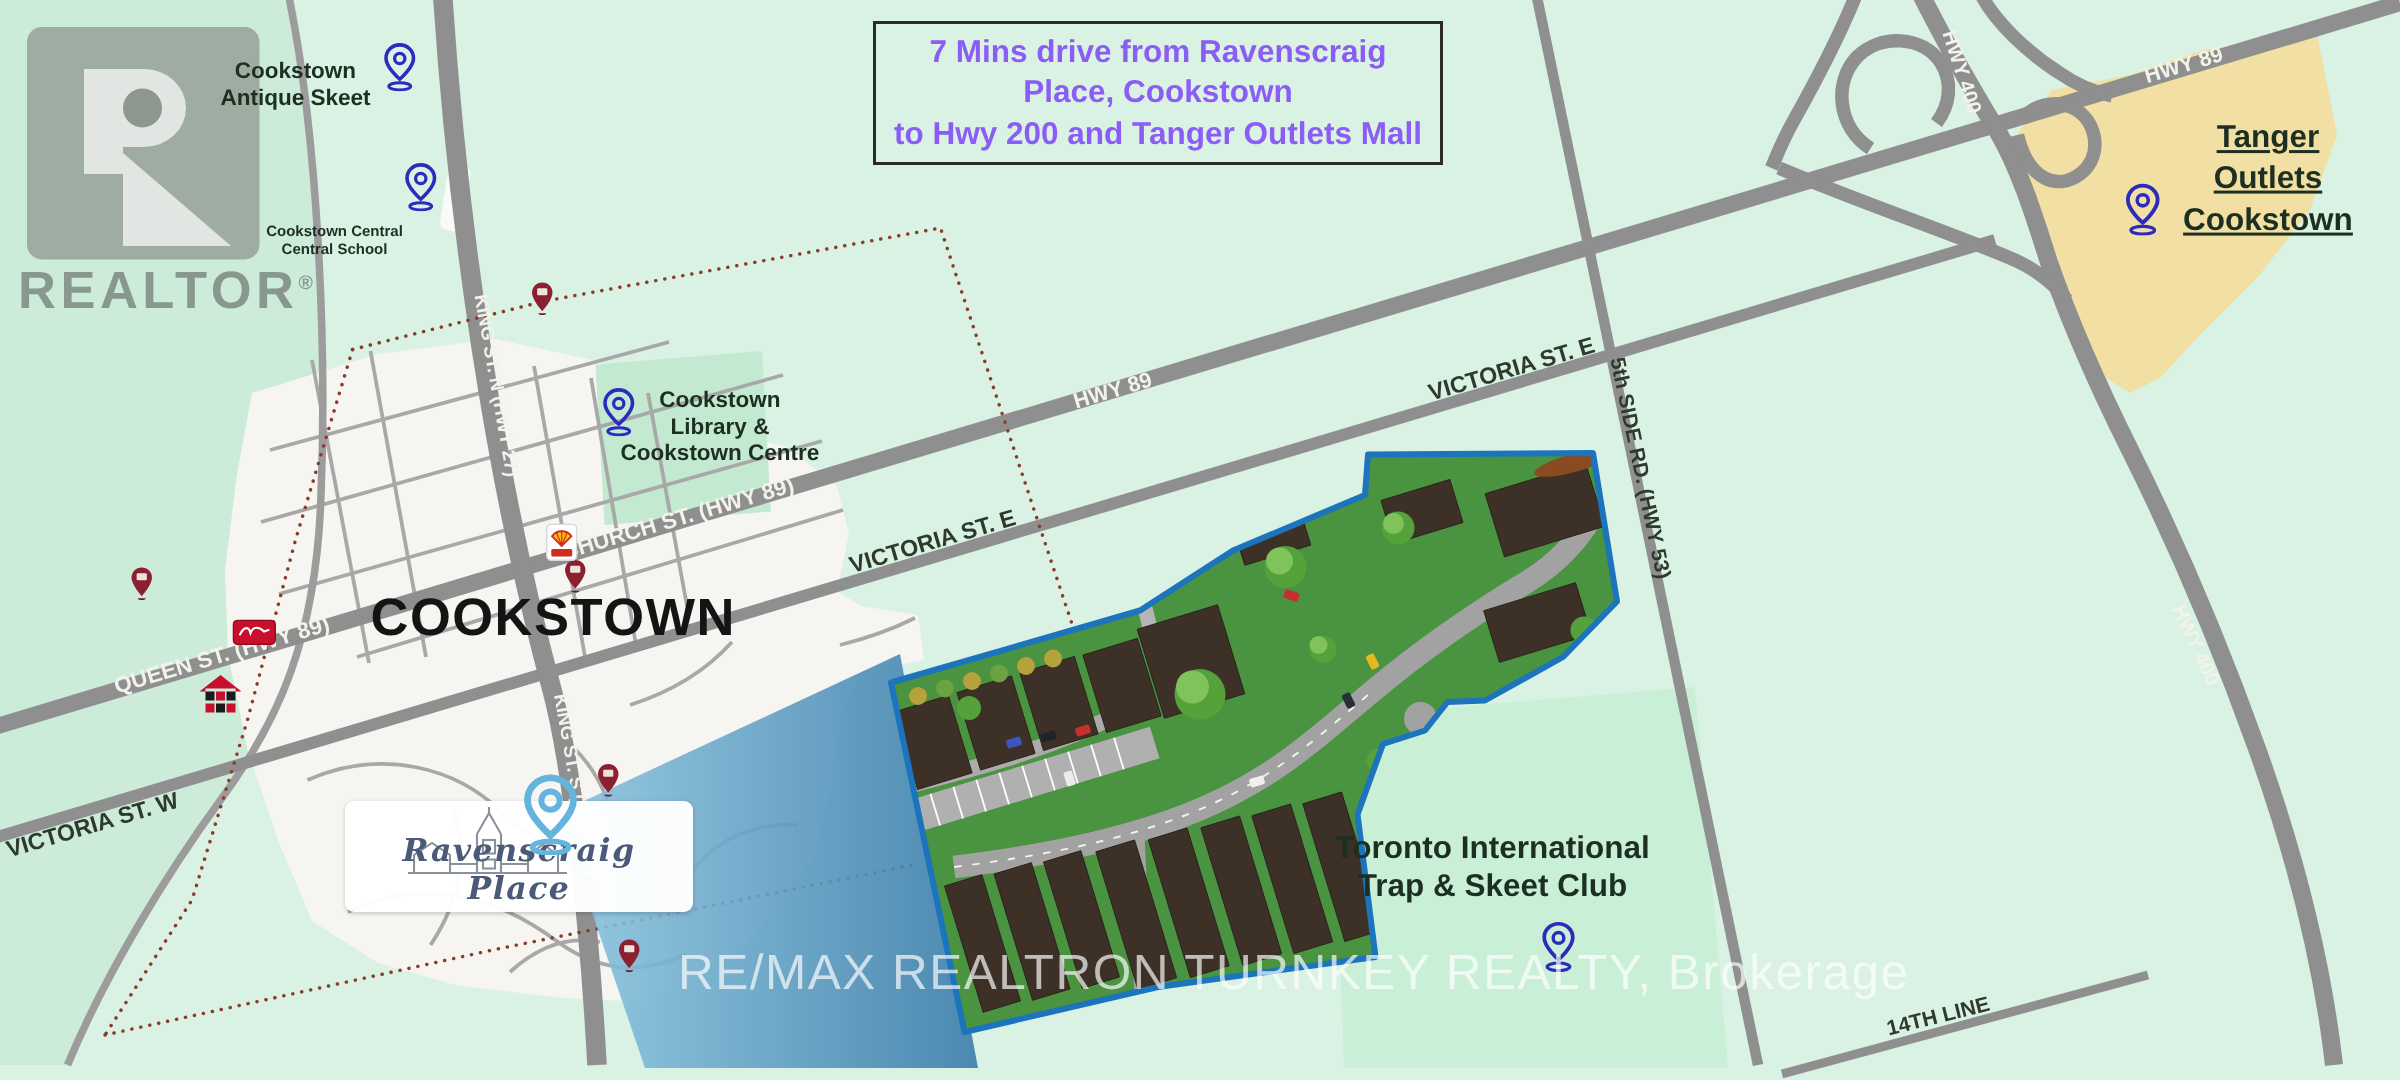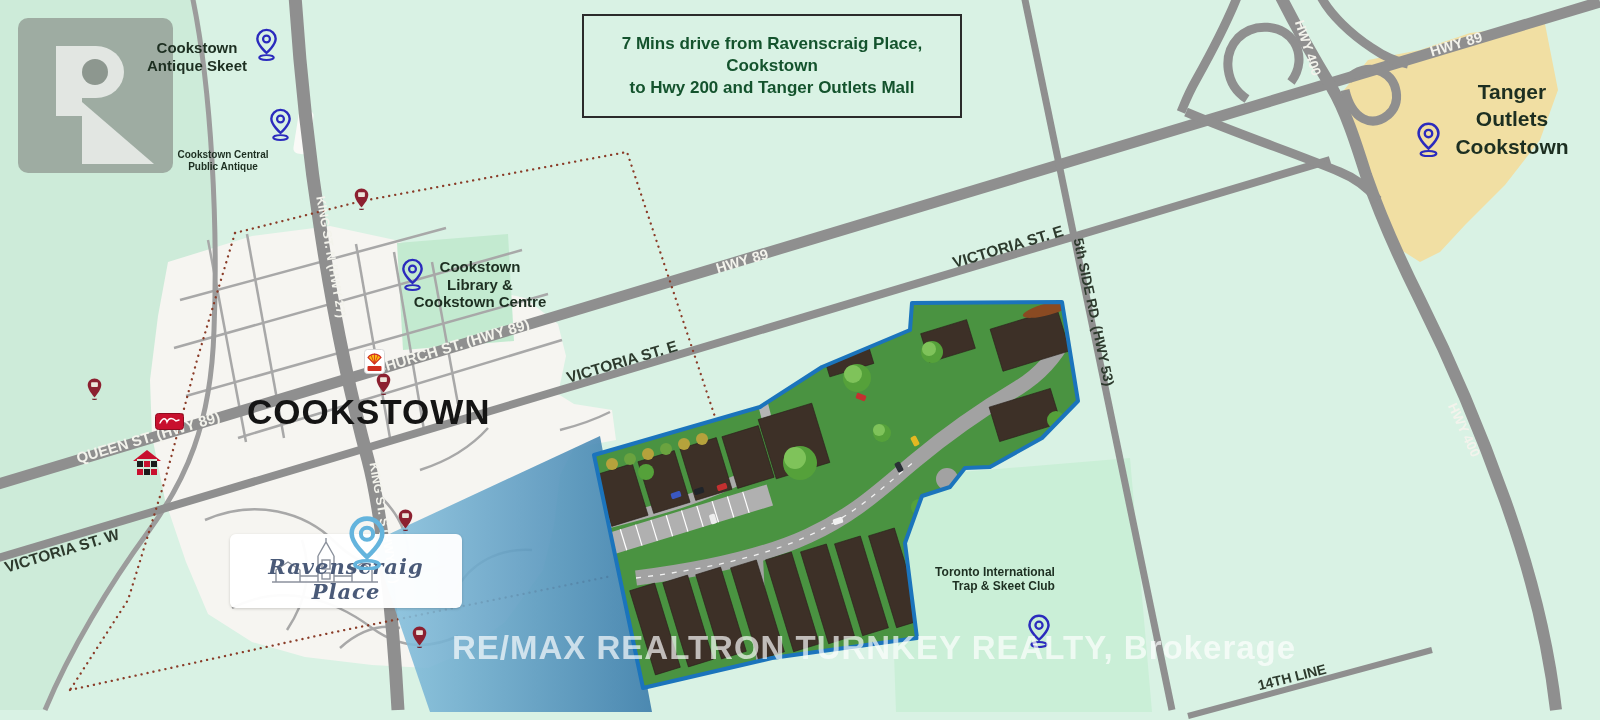--- a/index.html
+++ b/index.html
@@ -6,26 +6,26 @@
   .stage{position:relative;width:1600px;height:720px;overflow:hidden;background:#d9f2e4;
          font-family:"Liberation Sans",sans-serif;}
   svg.base{position:absolute;left:0;top:0;}
   .lbl{position:absolute;white-space:nowrap;transform:translate(-50%,-50%);}
   .road-w{color:#f3f3ec;font-weight:600;}
   .road-d{color:#2d3a2d;font-weight:600;}
   .poi{position:absolute;text-align:center;color:#1d2f21;font-weight:600;line-height:1.18;
        transform:translate(-50%,-50%);}
   .poi span{display:block;}
   .infobox{position:absolute;left:582px;top:14px;width:356px;border:2px solid #2b2b2b;
-           padding:17px 10px;text-align:center;color:#14532d;font-size:17px;font-weight:600;
+           padding:5px 10px;text-align:center;color:#8b5cf6;font-size:21px;font-weight:600;
            line-height:1.3;}
   .city{position:absolute;left:247px;top:392px;width:224px;text-align:center;color:#141414;
         font-size:35px;font-weight:600;letter-spacing:1px;font-family:"Liberation Sans",sans-serif;}
   .brokerage{position:absolute;left:452px;top:629px;font-size:33px;color:rgba(255,255,255,0.68);
-             font-weight:700;letter-spacing:1px;}
+             font-weight:400;letter-spacing:1px;}
   .realtor-wrap{position:absolute;left:6px;top:6px;width:200px;height:215px;}
   .realtor-text{position:absolute;left:6px;top:168px;font-size:35px;font-weight:700;
                 letter-spacing:3px;color:rgba(125,138,128,0.85);}
   .realtor-text sup{font-size:13px;}
   .pin{position:absolute;}
   .logo-box{position:absolute;left:230px;top:534px;width:232px;height:74px;background:rgba(255,255,255,0.96);
             border-radius:6px;box-shadow:0 1px 3px rgba(0,0,0,0.18);}
   .logo-script{position:absolute;left:0;right:0;bottom:4px;text-align:center;
                font-family:"DejaVu Serif",serif;font-style:italic;font-weight:600;
                font-size:21px;color:#4a5a78;letter-spacing:1px;}
@@ -194,20 +194,23 @@
   </svg>
 
   <div class="realtor-wrap">
     <svg width="200" height="215">
       <rect x="12" y="12" width="155" height="155" rx="10" fill="#8d978f" opacity="0.75"></rect>
       <rect x="50" y="40" width="26" height="70" fill="#e9ece9" opacity="0.9"></rect>
       <path d="M76,40 h14 a28,26 0 0 1 0,52 h-14 z" fill="#e9ece9" opacity="0.9"></path>
       <circle cx="89" cy="66" r="13" fill="#8d978f"></circle>
       <path d="M76,96 L148,158 L76,158 Z" fill="#e9ece9" opacity="0.9"></path>
     </svg>
+    <div class="realtor-text">
+      <span>REALTOR</span><sup>®</sup>
+    </div>
   </div>
 
   <div class="infobox">
     <div>7 Mins drive from Ravenscraig Place, Cookstown</div>
     <div>to Hwy 200 and Tanger Outlets Mall</div>
   </div>
 
   <div class="lbl road-w" style="left:148px;top:437px;font-size:15px;transform:translate(-50%,-50%) rotate(-16.5deg);">QUEEN ST. (HWY 89)</div>
   <div class="lbl road-w" style="left:452px;top:346px;font-size:15px;transform:translate(-50%,-50%) rotate(-16.5deg);">CHURCH ST. (HWY 89)</div>
   <div class="lbl road-w" style="left:742px;top:261px;font-size:14.5px;transform:translate(-50%,-50%) rotate(-16.5deg);">HWY 89</div>
@@ -223,32 +226,32 @@
   <div class="lbl road-d" style="left:1292px;top:677px;font-size:14px;transform:translate(-50%,-50%) rotate(-14deg);">14TH LINE</div>
 
   <div class="city">COOKSTOWN</div>
 
   <div class="poi" style="left:197px;top:57px;font-size:15px;">
     <span>Cookstown</span>
     <span>Antique Skeet</span>
   </div>
   <div class="poi" style="left:223px;top:161px;font-size:10px;">
     <span>Cookstown Central</span>
-    <span>Public Antique</span>
+    <span>Central School</span>
   </div>
   <div class="poi" style="left:480px;top:285px;font-size:15px;">
     <span>Cookstown</span>
     <span>Library &amp;</span>
     <span>Cookstown Centre</span>
   </div>
-  <div class="poi" style="left:1512px;top:119px;font-size:21px;line-height:1.3;">
+  <div class="poi" style="left:1512px;top:119px;font-size:21px;line-height:1.3;text-decoration:underline;">
     <span>Tanger Outlets</span>
     <span>Cookstown</span>
   </div>
-  <div class="poi" style="left:995px;top:579px;font-size:12px;text-align:right;">
+  <div class="poi" style="left:995px;top:579px;font-size:21px;">
     <span>Toronto International</span>
     <span>Trap &amp; Skeet Club</span>
   </div>
 
   <div class="pin" style="left:254px;top:28px;">
     <svg width="25" height="33" viewBox="0 0 24 31">
         <path d="M12 1.5 C7 1.5 3.2 5.4 3.2 10 C3.2 16 12 23.5 12 23.5 C12 23.5 20.8 16 20.8 10 C20.8 5.4 17 1.5 12 1.5 Z" fill="none" stroke="#2b2bbd" stroke-width="2.3"></path>
         <circle cx="12" cy="10.2" r="3.3" fill="none" stroke="#2b2bbd" stroke-width="2.1"></circle>
         <ellipse cx="12" cy="28" rx="7" ry="2.3" fill="none" stroke="#2b2bbd" stroke-width="1.9"></ellipse>
       </svg>

